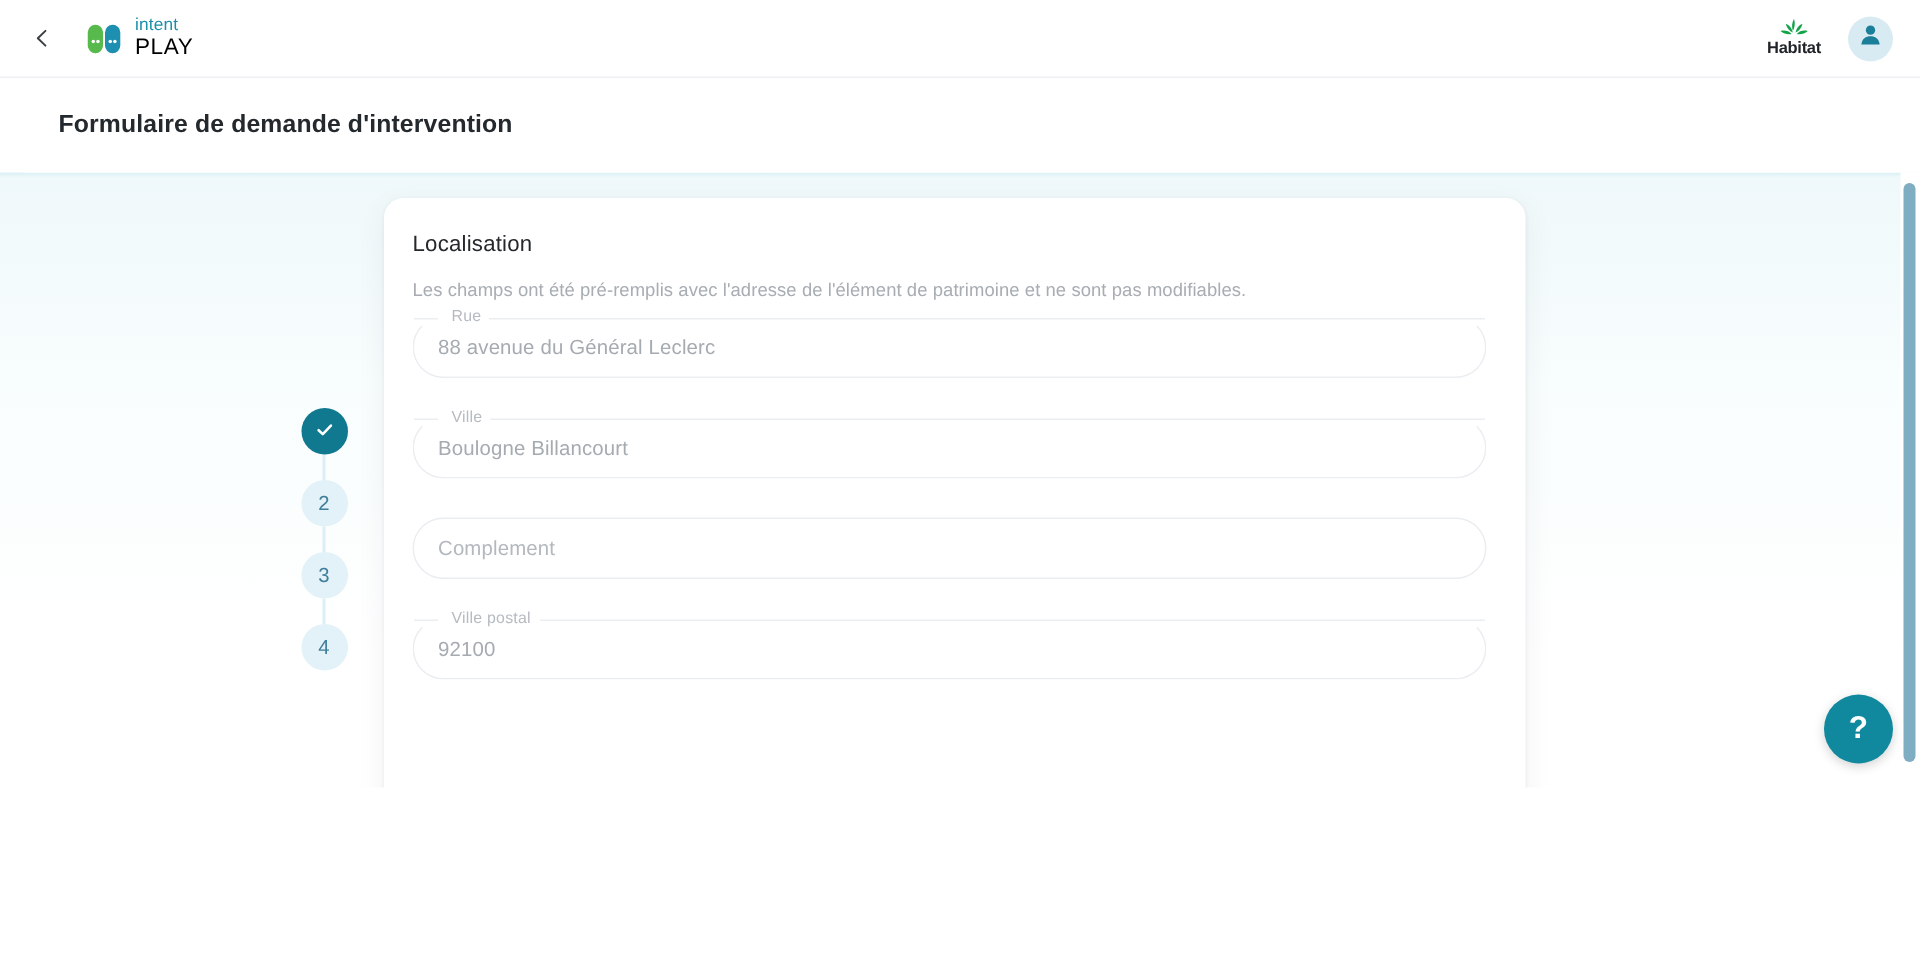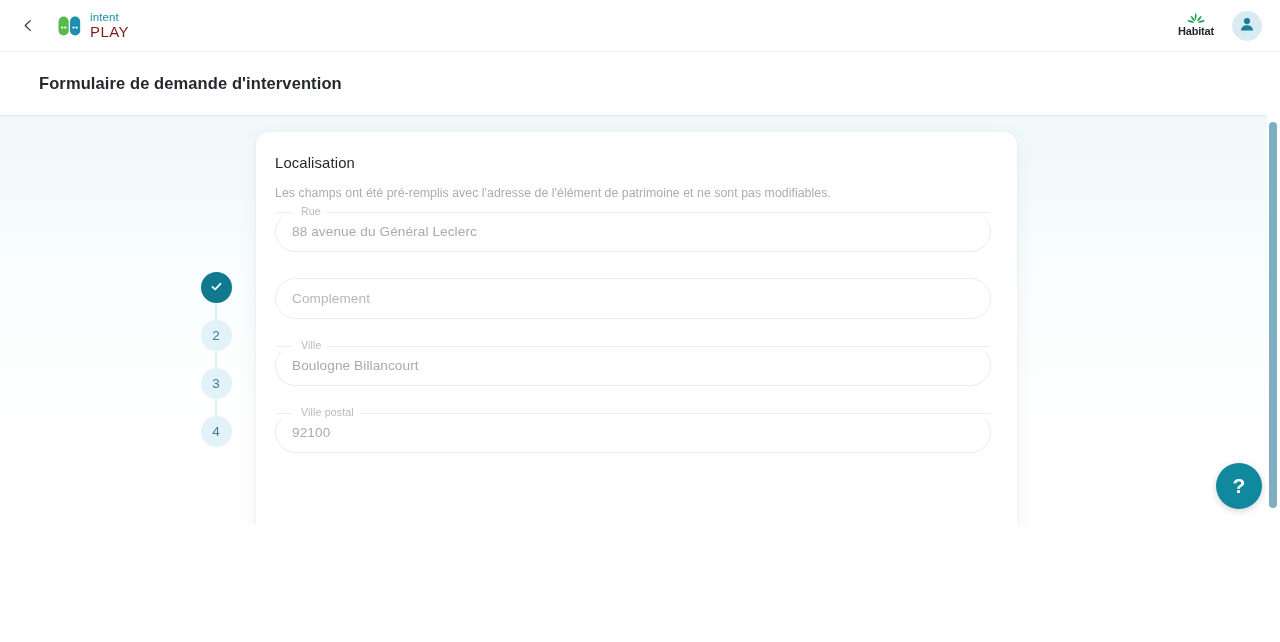--- a/index.html
+++ b/index.html
@@ -56,21 +56,21 @@
     line-height: 1.0;
   }
   .brand-text .t1 {
     font-size: 11.5px;
     color: #1a8fa8;
     letter-spacing: .1px;
     font-weight: 400;
   }
   .brand-text .t2 {
     font-size: 15px;
-    color: #7f1d1d;
+    color: #000000;
     letter-spacing: .4px;
     font-weight: 400;
     margin-top: 1px;
   }
 
   .topbar-right {
     margin-left: auto;
     display: flex;
     align-items: center;
     gap: 12px;
@@ -436,34 +436,34 @@
 
           <div class="field has-label" style="--notch-w:50px">
             <div class="field-outline">
               <span class="notch-left"></span>
               <span class="notch-right"></span>
             </div>
             <div class="field-label">Rue</div>
             <div class="field-value">88 avenue du Général Leclerc</div>
           </div>
 
-          <div class="field">
-            <div class="field-outline"></div>
-            <div class="field-value placeholder">Complement</div>
-          </div>
-
           <div class="field has-label" style="--notch-w:51px">
             <div class="field-outline">
               <span class="notch-left"></span>
               <span class="notch-right"></span>
             </div>
             <div class="field-label">Ville</div>
             <div class="field-value">Boulogne Billancourt</div>
           </div>
 
+          <div class="field">
+            <div class="field-outline"></div>
+            <div class="field-value placeholder">Complement</div>
+          </div>
+
           <div class="field has-label" style="--notch-w:84px">
             <div class="field-outline">
               <span class="notch-left"></span>
               <span class="notch-right"></span>
             </div>
             <div class="field-label">Ville postal</div>
             <div class="field-value">92100</div>
           </div>
 
         </div>

